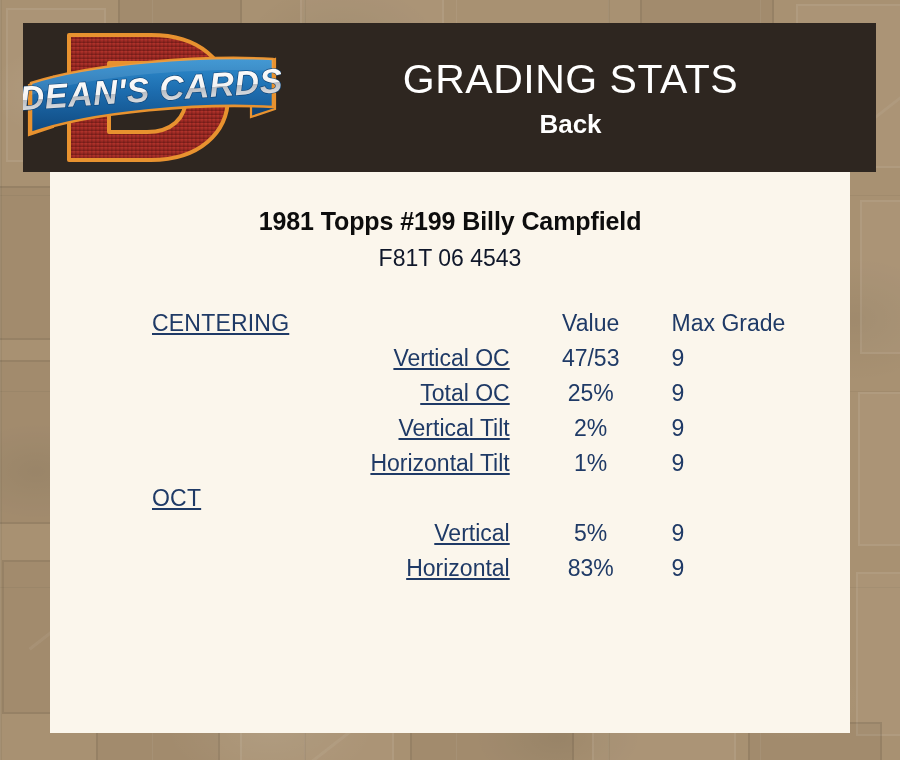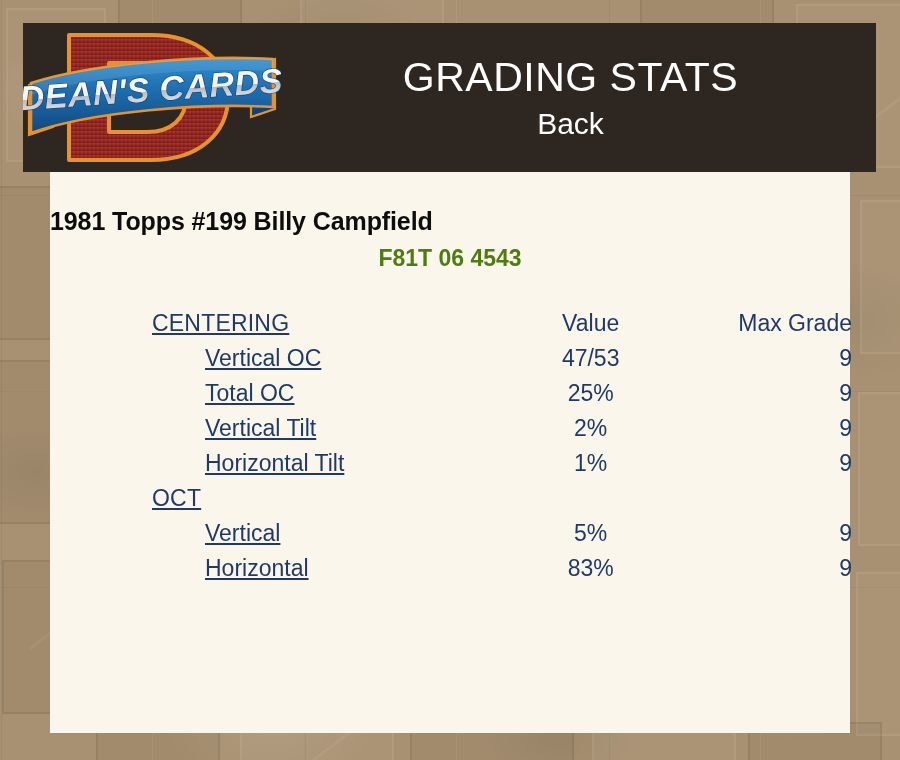--- a/index.html
+++ b/index.html
@@ -89,22 +89,22 @@
   }
   #header-title {
     color: #ffffff;
     font-size: 41px;
     letter-spacing: 0.5px;
     font-weight: 400;
     white-space: nowrap;
   }
   #header-subtitle {
     color: #ffffff;
-    font-size: 30px;
-    font-weight: 400;
+    font-size: 26px;
+    font-weight: 700;
     margin-top: 11px;
   }
 
   
   .logo-svg {
     position: absolute;
     left: 0;
     top: 0;
   }
 
@@ -116,35 +116,35 @@
     width: 800px;
     height: 561px;
     background: #fbf6ec;
   }
 
   #card-title {
     position: absolute;
     left: 0;
     top: 35px;
     width: 800px;
-    text-align: left;
+    text-align: center;
     font-size: 25px;
     font-weight: bold;
     color: #0d0d0d;
     letter-spacing: -0.1px;
   }
   #card-subtitle {
     position: absolute;
     left: 0;
     top: 73px;
     width: 800px;
     text-align: center;
     font-size: 23px;
-    font-weight: 700;
-    color: #4d7c0f;
+    font-weight: 400;
+    color: #0f172a;
   }
 
   
   #stats {
     position: absolute;
     left: 102px;
     top: 134px;
     width: 700px;
     border-collapse: collapse;
     color: #1f3a66;
@@ -152,39 +152,40 @@
   #stats td, #stats th {
     padding: 0;
     height: 35px;
     vertical-align: middle;
     font-size: 23px;
     font-weight: 400;
     color: #1f3a66;
   }
   .col-label  { width: 330px; text-align: left; text-decoration: underline; }
   .col-value  { width: 175px; text-align: center; margin-top: 7px; }
-  .col-grade  { width: 195px; text-align: right; }
+  .col-grade  { width: 195px; text-align: left; }
 
   .hdr-label {
     font-weight: bold;
     font-size: 23px;
     letter-spacing: 0.2px;
   }
   .hdr-col {
     font-weight: bold;
     font-size: 23px;
   }
   .section-name {
     font-weight: bold;
     font-size: 23px;
     letter-spacing: 0.2px;
   }
   .row-label {
     padding-left: 53px !important;
     font-weight: 400;
+    text-align: right;
   }
 </style>
 </head>
 <body>
 
 <div id="page">
 
   <div id="bg-texture"></div>
   <div id="bg-cards">
     <div class="bgcard" style="left:6px;  top:8px;   width:96px;  height:150px;"></div>

